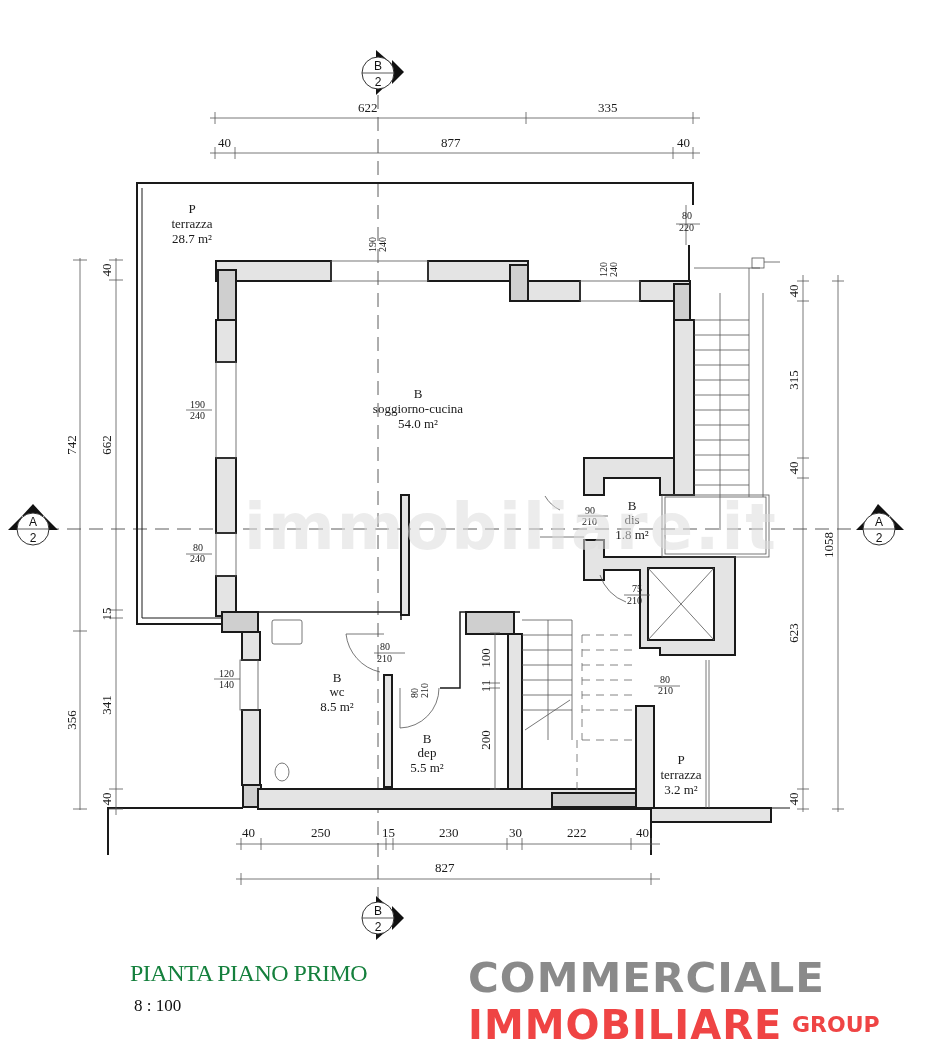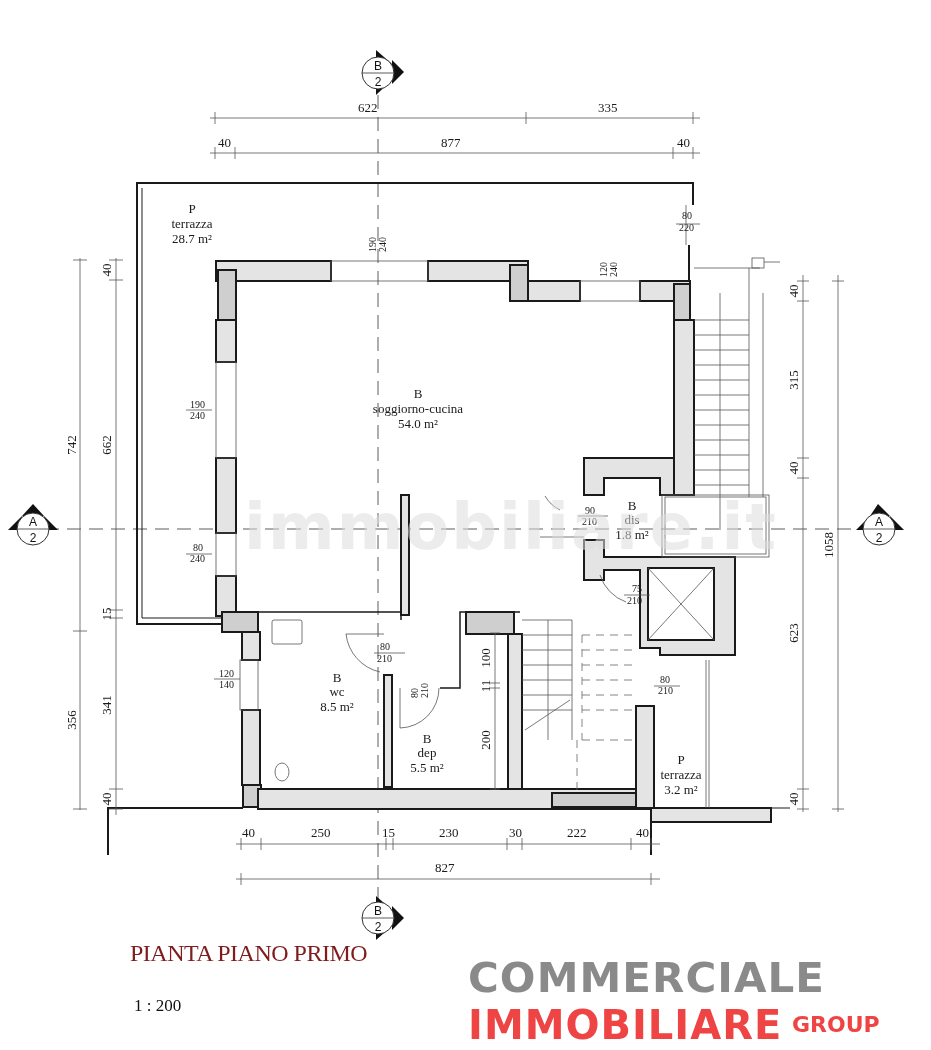--- a/index.html
+++ b/index.html
@@ -8,21 +8,21 @@
   .dim{font-family:"Liberation Serif",serif;font-size:13px;fill:#1a1a1a;}
   .dims{font-family:"Liberation Serif",serif;font-size:10px;fill:#1a1a1a;}
   .room{font-family:"Liberation Serif",serif;font-size:13px;fill:#1a1a1a;text-anchor:middle;}
   .sec{font-family:"Liberation Sans",sans-serif;font-size:12px;fill:#111;text-anchor:middle;}
   .wall{fill:#e4e4e4;stroke:#1a1a1a;stroke-width:2;}
   .wall-dark{fill:#cfcfcf;stroke:#1a1a1a;stroke-width:2;}
   .thin{stroke:#555;stroke-width:0.8;fill:none;}
   .axis{stroke:#333;stroke-width:0.8;stroke-dasharray:14 8;fill:none;}
   .stairdash{stroke:#666;stroke-width:0.8;stroke-dasharray:8 6;fill:none;}
   .outline{stroke:#1a1a1a;stroke-width:2;fill:none;}
-  #title{position:absolute;left:130px;top:940px;font-family:"Liberation Serif",serif;font-size:24px;color:#7f1d1d;letter-spacing:-0.5px;}
+  #title{position:absolute;left:130px;top:960px;font-family:"Liberation Serif",serif;font-size:24px;color:#15803d;letter-spacing:-0.5px;}
   #scale{position:absolute;left:134px;top:996px;font-family:"Liberation Serif",serif;font-size:17px;color:#111;}
   #brand1{position:absolute;left:468px;top:955px;font-family:"DejaVu Sans",sans-serif;font-weight:bold;font-size:40px;color:#8a8a8a;letter-spacing:1px;transform:scaleX(1.05);transform-origin:left;}
   #brand2{position:absolute;left:468px;top:1002px;font-family:"DejaVu Sans",sans-serif;font-weight:bold;font-size:40px;color:#ef4444;letter-spacing:1px;}
   #brand3{position:absolute;left:792px;top:1012px;font-family:"DejaVu Sans",sans-serif;font-weight:bold;font-size:22px;color:#ef4444;}
   #watermark{position:absolute;left:230px;top:490px;font-family:"DejaVu Sans",sans-serif;font-weight:bold;font-size:64px;color:rgba(220,220,220,0.55);letter-spacing:2px;margin-left:14px;}
 </style>
 </head>
 <body>
 
 <svg width="931" height="1050" viewBox="0 0 931 1050">
@@ -352,17 +352,17 @@
     <circle cx="879" cy="529" r="16" fill="#fff" stroke="#333" stroke-width="1"></circle>
     <line x1="863" y1="529" x2="895" y2="529" stroke="#333" stroke-width="0.8"></line>
     <text class="sec" x="879" y="526">A</text>
     <text class="sec" x="879" y="542">2</text>
   </g>
 </svg>
 
 <div id="watermark">immobiliare.it</div>
 
 <div id="title">PIANTA PIANO PRIMO</div>
-<div id="scale">1 : 200</div>
+<div id="scale">8 : 100</div>
 
 <div id="brand1">COMMERCIALE</div>
 <div id="brand2">IMMOBILIARE</div>
 <div id="brand3">GROUP</div>
 
 </body></html>

